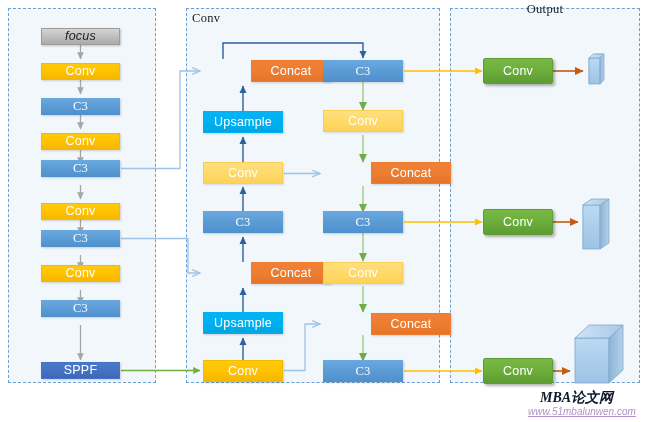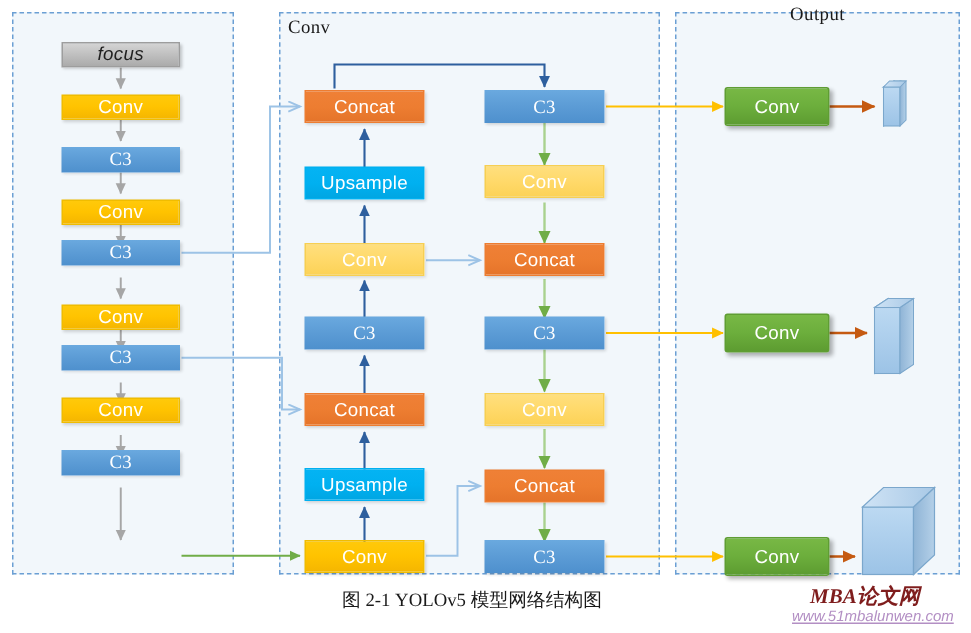--- a/index.html
+++ b/index.html
@@ -24,32 +24,32 @@
   .n-conv{background:linear-gradient(180deg,#ffc90a 0%,#ffc300 48%,#f5b600 100%);
           border:1px solid #f0bc00;box-shadow:1px 1px 2px rgba(0,0,0,.16);}
   .n-conv-l{background:linear-gradient(180deg,#ffdf7e 0%,#ffd969 52%,#fcd257 100%);
             border:1px solid #f7cf52;box-shadow:1px 1px 2px rgba(0,0,0,.12);}
   .n-c3{background:linear-gradient(180deg,#6aa9df 0%,#5b9bd5 52%,#4e90cd 100%);
         border:1px solid #matched;border-color:#5b9bd5;
         box-shadow:1px 1px 2px rgba(0,0,0,.16);font-family:Liberation Serif, serif;}
   .n-sppf{background:linear-gradient(180deg,#4978c8 0%,#4472c4 52%,#3d68b6 100%);
           border:1px solid #4472c4;box-shadow:1px 1px 2px rgba(0,0,0,.16);}
   .n-concat{background:linear-gradient(180deg,#ef8036 0%,#ed7d31 52%,#e5742a 100%);
-            border:1px solid #ed7d31;box-shadow:1px 1px 2px rgba(0,0,0,.16);}
+            border:1px solid #ed7d31;box-shadow:1px 1px 2px rgba(0,0,0,.16);margin-left:48px;}
   .n-upsample{background:linear-gradient(180deg,#04b3f3 0%,#00b0f0 52%,#00a6e3 100%);
               border:1px solid #00b0f0;box-shadow:1px 1px 2px rgba(0,0,0,.16);}
   .n-out{background:linear-gradient(180deg,#78b845 0%,#6cae3c 50%,#5d9c31 100%);
          border:1px solid #5f9d33;border-radius:2px;
          box-shadow:2px 2px 3px rgba(0,0,0,.3);}
 
   
   .caption{position:absolute;font-family:"Liberation Serif",serif;font-size:12.5px;
            color:#1a1a1a;white-space:nowrap;}
   .wm-main{position:absolute;font-family:"Liberation Serif",serif;font-weight:bold;
-           font-style:italic;font-size:14px;color:#7f1d1d;white-space:nowrap;}
+           font-style:italic;font-size:14px;color:#0f172a;white-space:nowrap;}
   .wm-sub{position:absolute;font-family:"Liberation Sans",sans-serif;font-style:italic;
           font-size:10px;color:#b38fc4;white-space:nowrap;text-decoration:underline;}
 
   svg{position:absolute;left:0;top:0;width:647px;height:422px;overflow:visible;}
   .lay-lines{pointer-events:none;}
 </style>
 </head>
 <body>
 
 <div id="canvas">
@@ -171,20 +171,21 @@
 
   <div class="node n-focus" style="left:41px;top:28px;width:79px;height:17px;font-style:italic;">focus</div>
   <div class="node n-conv" style="left:41px;top:63px;width:79px;height:17px;">Conv</div>
   <div class="node n-c3" style="left:41px;top:98px;width:79px;height:17px;">C3</div>
   <div class="node n-conv" style="left:41px;top:133px;width:79px;height:17px;">Conv</div>
   <div class="node n-c3" style="left:41px;top:160px;width:79px;height:17px;">C3</div>
   <div class="node n-conv" style="left:41px;top:203px;width:79px;height:17px;">Conv</div>
   <div class="node n-c3" style="left:41px;top:230px;width:79px;height:17px;">C3</div>
   <div class="node n-conv" style="left:41px;top:265px;width:79px;height:17px;">Conv</div>
   <div class="node n-c3" style="left:41px;top:300px;width:79px;height:17px;">C3</div>
+  <div class="node n-sppf" style="left:41px;top:362px;width:79px;height:17px;">SPPF</div>
 
   <div class="node n-concat" style="left:203px;top:60px;width:80px;height:22px;">Concat</div>
   <div class="node n-upsample" style="left:203px;top:111px;width:80px;height:22px;">Upsample</div>
   <div class="node n-conv-l" style="left:203px;top:162px;width:80px;height:22px;">Conv</div>
   <div class="node n-c3" style="left:203px;top:211px;width:80px;height:22px;">C3</div>
   <div class="node n-concat" style="left:203px;top:262px;width:80px;height:22px;">Concat</div>
   <div class="node n-upsample" style="left:203px;top:312px;width:80px;height:22px;">Upsample</div>
   <div class="node n-conv" style="left:203px;top:360px;width:80px;height:22px;">Conv</div>
 
   <div class="node n-c3" style="left:323px;top:60px;width:80px;height:22px;">C3</div>
@@ -192,17 +193,16 @@
   <div class="node n-concat" style="left:323px;top:162px;width:80px;height:22px;">Concat</div>
   <div class="node n-c3" style="left:323px;top:211px;width:80px;height:22px;">C3</div>
   <div class="node n-conv-l" style="left:323px;top:262px;width:80px;height:22px;">Conv</div>
   <div class="node n-concat" style="left:323px;top:313px;width:80px;height:22px;">Concat</div>
   <div class="node n-c3" style="left:323px;top:360px;width:80px;height:22px;">C3</div>
 
   <div class="node n-out" style="left:483px;top:58px;width:70px;height:26px;">Conv</div>
   <div class="node n-out" style="left:483px;top:209px;width:70px;height:26px;">Conv</div>
   <div class="node n-out" style="left:483px;top:358px;width:70px;height:26px;">Conv</div>
 
-  <div class="caption" style="left:228px;top:392px;">图 2-1 YOLOv5 模型网络结构图</div>
   <div class="wm-main" style="left:540px;top:389px;">MBA论文网</div>
   <div class="wm-sub" style="left:528px;top:406px;">www.51mbalunwen.com</div>
 
 </div>
 
 </body></html>

